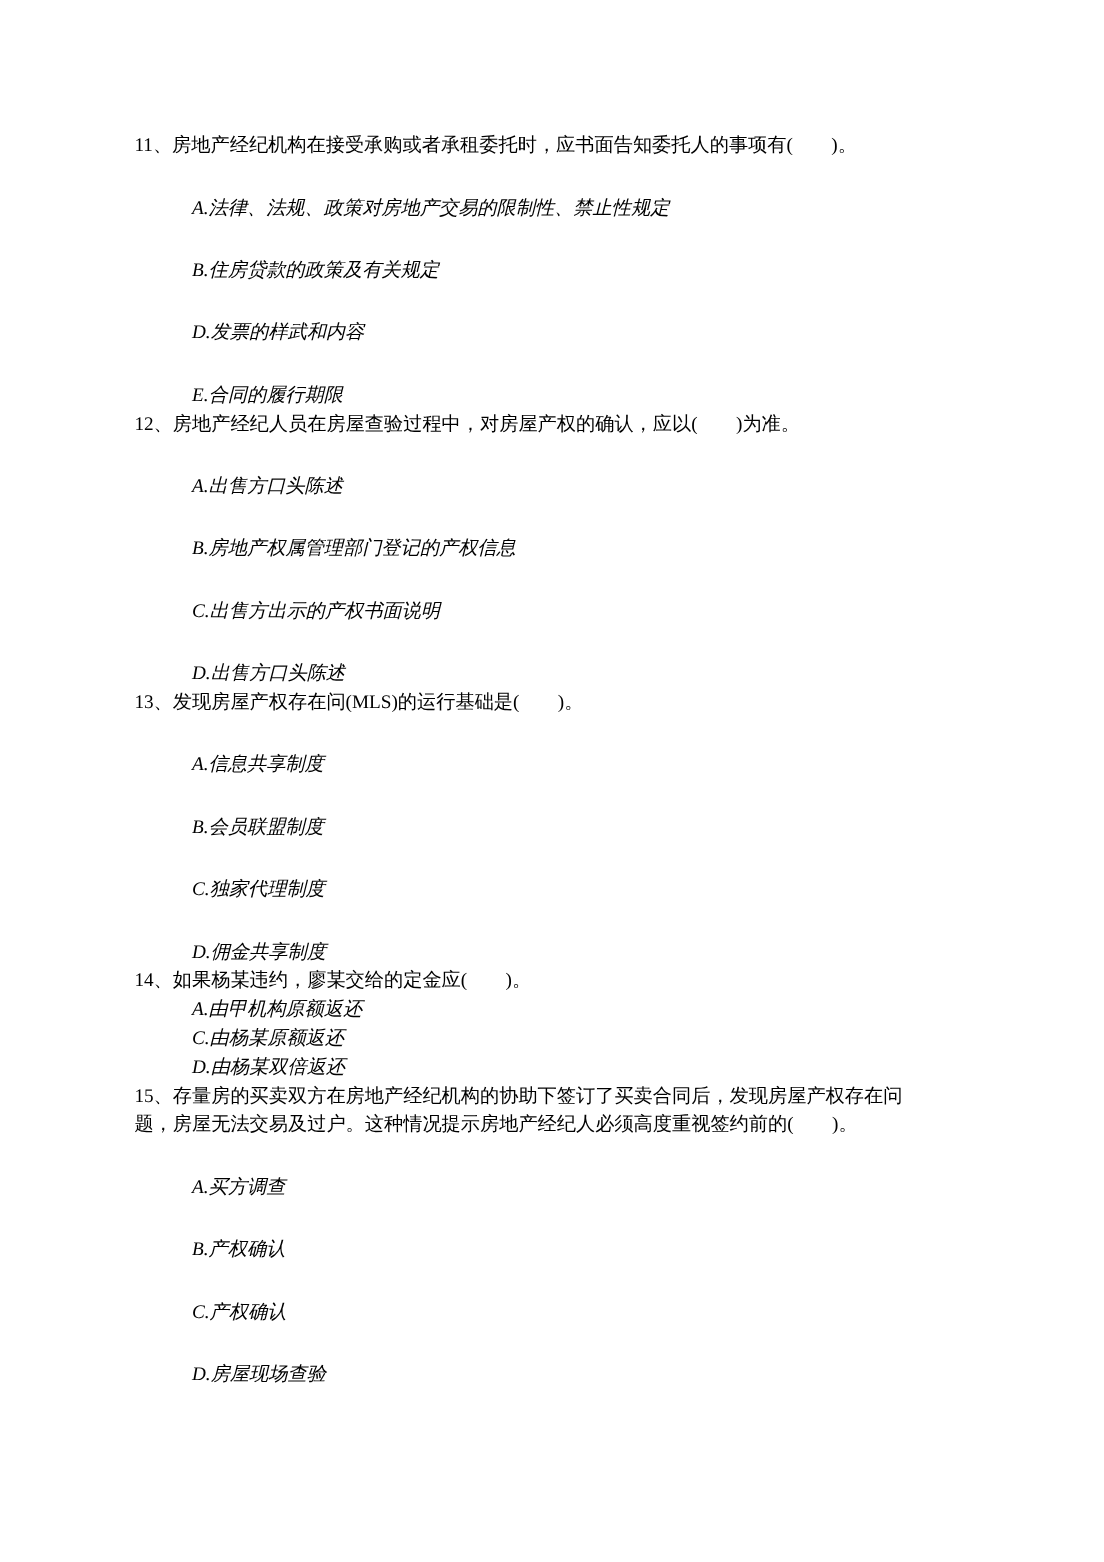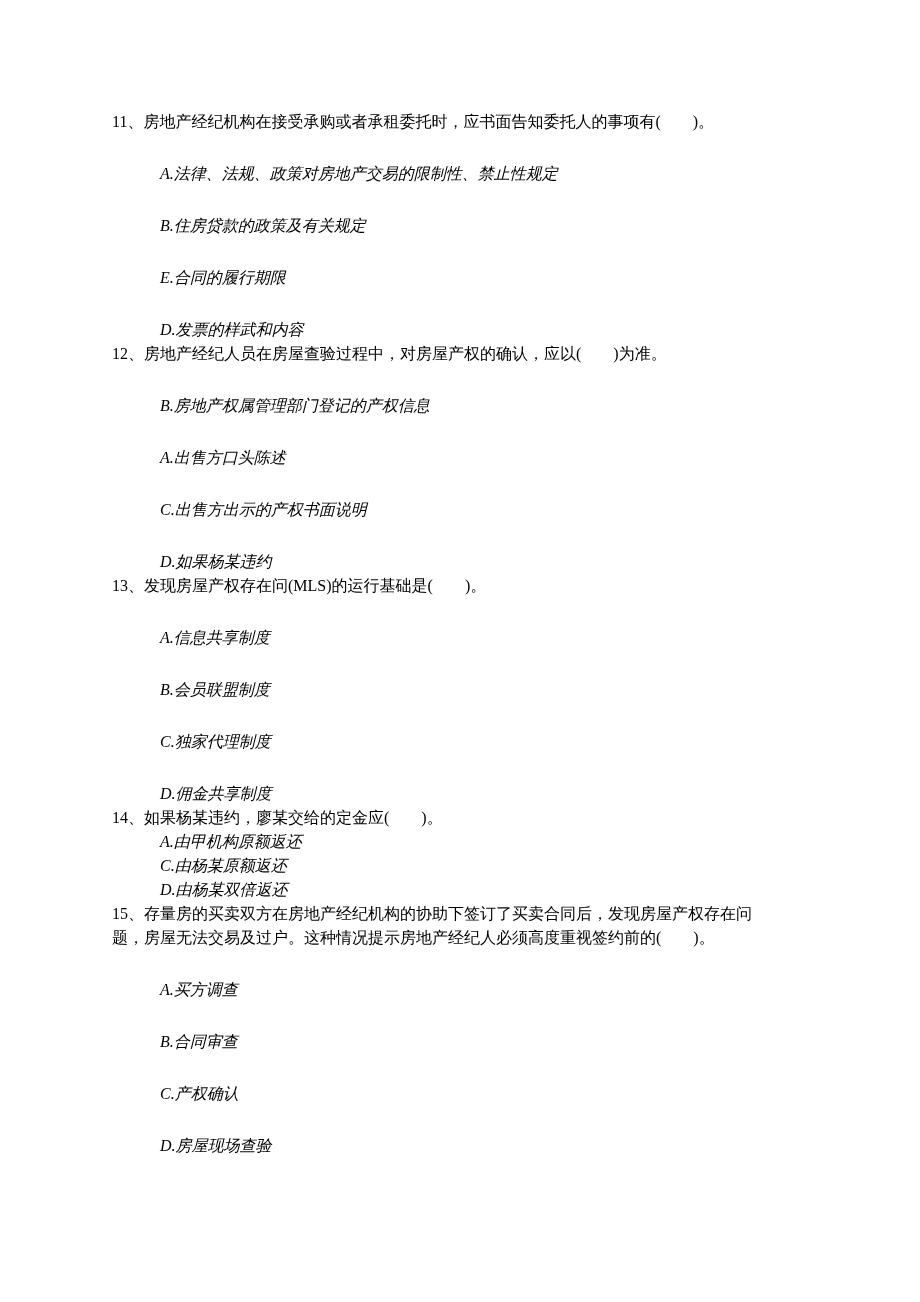--- a/index.html
+++ b/index.html
@@ -56,34 +56,34 @@
 
 <div class="page">
 
   <div class="question">
     <p class="q-stem">
       <span class="qnum">11、</span><span>房地产经纪机构在接受承购或者承租委托时，应书面告知委托人的事项有(　　)。</span>
     </p>
     <div class="options spaced">
       <p class="opt first">A.法律、法规、政策对房地产交易的限制性、禁止性规定</p>
       <p class="opt">B.住房贷款的政策及有关规定</p>
+      <p class="opt">D.发票的样武和内容</p>
       <p class="opt">E.合同的履行期限</p>
-      <p class="opt">D.发票的样武和内容</p>
     </div>
   </div>
 
   <div class="question">
     <p class="q-stem">
       <span class="qnum">12、</span><span>房地产经纪人员在房屋查验过程中，对房屋产权的确认，应以(　　)为准。</span>
     </p>
     <div class="options spaced">
+      <p class="opt first">A.出售方口头陈述</p>
       <p class="opt">B.房地产权属管理部门登记的产权信息</p>
-      <p class="opt first">A.出售方口头陈述</p>
       <p class="opt">C.出售方出示的产权书面说明</p>
-      <p class="opt">D.如果杨某违约</p>
+      <p class="opt">D.出售方口头陈述</p>
     </div>
   </div>
 
   <div class="question">
     <p class="q-stem">
       <span class="qnum">13、</span><span>发现房屋产权存在问(MLS)的运行基础是(　　)。</span>
     </p>
     <div class="options spaced">
       <p class="opt first">A.信息共享制度</p>
       <p class="opt">B.会员联盟制度</p>
@@ -103,19 +103,19 @@
     </div>
   </div>
 
   <div class="question">
     <p class="q-stem">
       <span class="qnum">15、</span><span>存量房的买卖双方在房地产经纪机构的协助下签订了买卖合同后，发现房屋产权存在问</span>
     </p>
     <p class="q-continue">题，房屋无法交易及过户。这种情况提示房地产经纪人必须高度重视签约前的(　　)。</p>
     <div class="options spaced">
       <p class="opt first">A.买方调查</p>
-      <p class="opt">B.合同审查</p>
+      <p class="opt">B.产权确认</p>
       <p class="opt">C.产权确认</p>
       <p class="opt">D.房屋现场查验</p>
     </div>
   </div>
 
 </div>
 
 </body></html>

